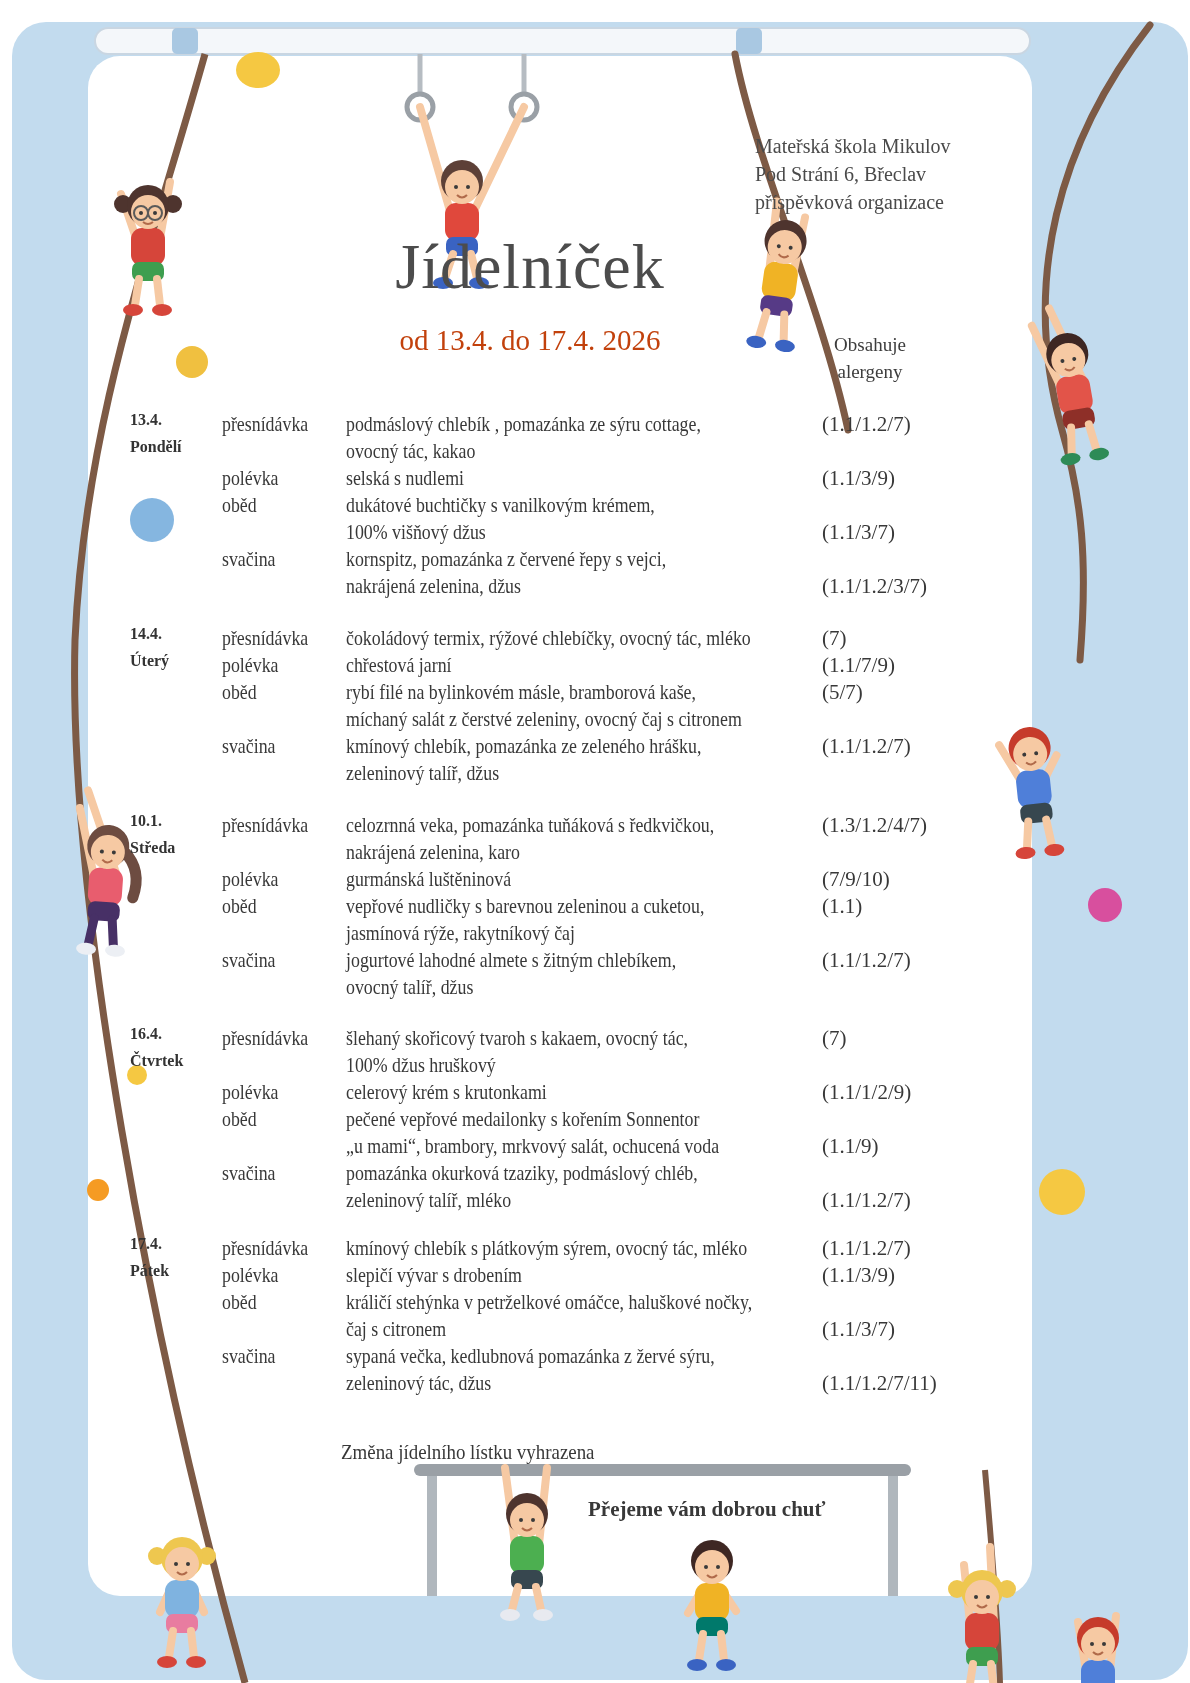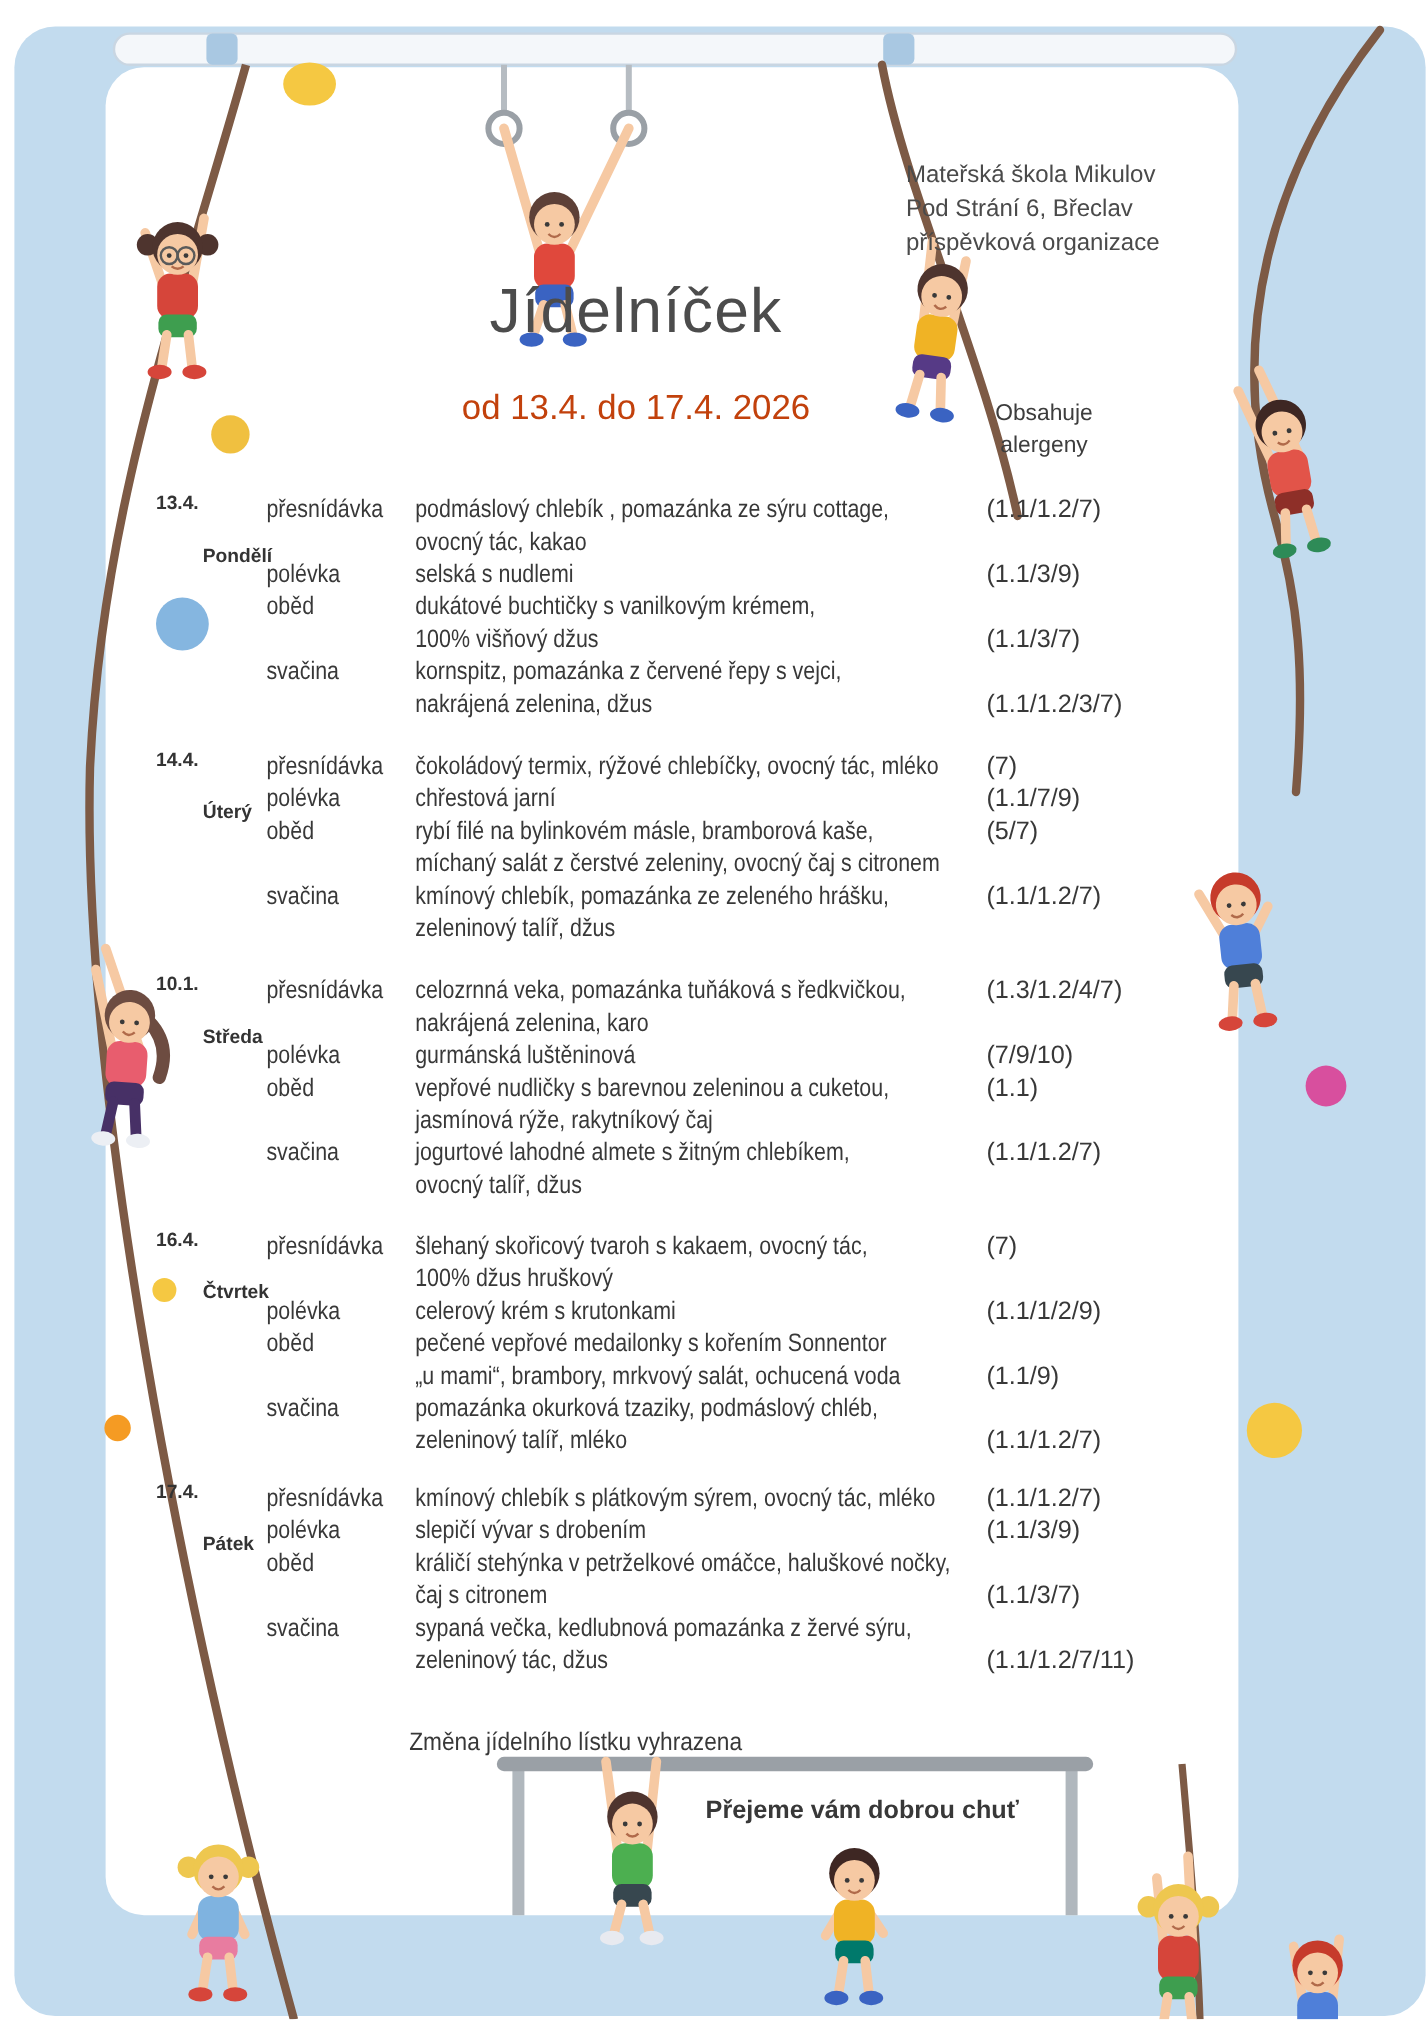--- a/index.html
+++ b/index.html
@@ -1,47 +1,47 @@
 <!DOCTYPE html>
 <html><head>
 <meta charset="utf-8">
 <style>
   html,body{margin:0;padding:0;background:#ffffff;}
   .page{
     position:relative;width:1190px;height:1683px;background:#ffffff;
-    font-family:Liberation Sans, sans-serif;color:#383838;overflow:hidden;
+    font-family:Liberation Serif, serif;color:#383838;overflow:hidden;
   }
   .frame-blue{
     position:absolute;left:12px;top:22px;width:1176px;height:1658px;
     background:#c2dbee;border-radius:34px;
   }
   .frame-white{
     position:absolute;left:88px;top:56px;width:944px;height:1540px;
     background:#ffffff;border-radius:32px;
   }
   .deco{position:absolute;left:0;top:0;z-index:2;}
   .txt-layer{position:absolute;left:0;top:0;width:1190px;height:1683px;z-index:3;}
 
   .school-info{position:absolute;left:755px;top:132px;font-size:20px;line-height:28px;color:#4a4a4a;}
   .page-title{
     position:absolute;left:330px;top:230px;width:400px;text-align:center;
-    font-size:52px;color:#4c4c4c;letter-spacing:1px;
+    font-size:64px;color:#4c4c4c;letter-spacing:1px;
   }
   .date-range{position:absolute;left:330px;top:324px;width:400px;text-align:center;font-size:29px;color:#c2410c;}
   .allergen-head{position:absolute;left:795px;top:331px;width:150px;text-align:center;font-size:19px;line-height:27px;color:#3d3d3d;}
 
   .day-block{position:absolute;left:0;width:1132px;}
   .dl{position:relative;height:27px;line-height:27px;font-size:21px;}
   .ml,.tx{display:inline-block;transform:scaleX(.85);transform-origin:left center;white-space:nowrap;}
   .ml{position:absolute;left:222px;}
   .tx{position:absolute;left:346px;}
   .al{position:absolute;left:822px;white-space:nowrap;}
   .dt,.dn{position:absolute;left:130px;font-weight:bold;color:#333;white-space:nowrap;}
   .dt{top:0;}
-  .dn{top:44px;margin-left:39px;}
+  .dn{top:27px;}
 
   .footer-note{position:absolute;left:341px;top:1440px;font-size:21px;transform:scaleX(.9);transform-origin:left center;white-space:nowrap;}
   .footer-wish{position:absolute;left:588px;top:1497px;font-size:21px;font-weight:bold;white-space:nowrap;}
 </style>
 </head>
 <body>
 
 <div class="page">
 
   <div class="frame-blue"></div>

